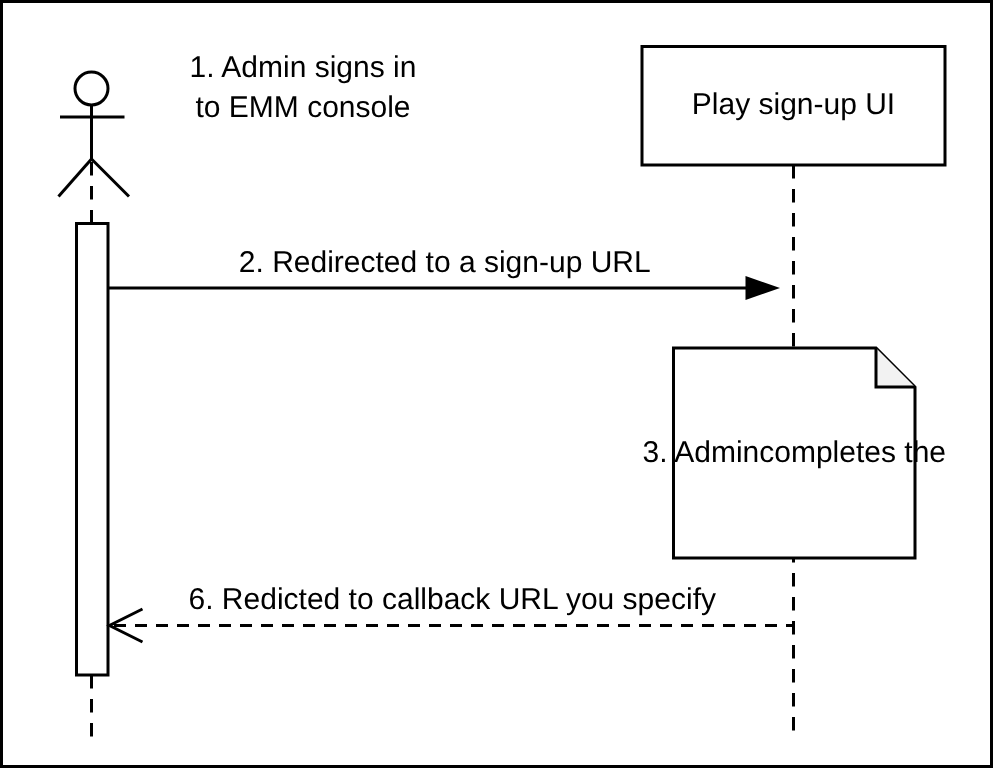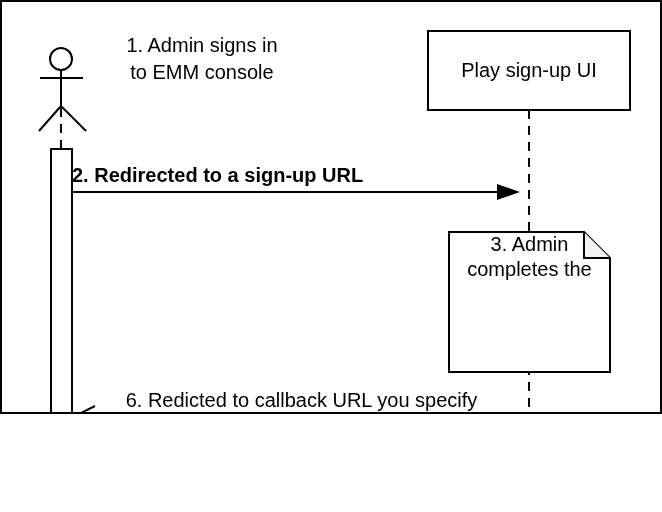--- a/index.html
+++ b/index.html
@@ -5,21 +5,21 @@
 <style>
   html, body {
     margin: 0;
     padding: 0;
     background: #ffffff;
     font-family: "Liberation Sans", sans-serif;
   }
   .canvas {
     position: relative;
     width: 662px;
-    height: 414px;
+    height: 512px;
     background: #ffffff;
     border: 2px solid #000000;
     box-sizing: border-box;
     overflow: hidden;
     padding-left: 12px;
   }
   .diagram-svg {
     position: absolute;
     left: -2px;
     top: -2px;
@@ -47,39 +47,39 @@
     height: 79px;
     display: flex;
     align-items: center;
     justify-content: center;
     text-align: left;
   }
   .msg2-label {
     left: 70px;
     top: 160px;
     width: 449px;
+    text-align: center;
     line-height: 26px;
-    font-weight: bold;
   }
   .msg4-label {
     left: 70px;
     top: 385px;
     width: 459px;
     text-align: center;
     line-height: 26px;
   }
   .note-label {
     left: 447px;
     top: 230px;
     width: 161px;
     height: 140px;
     display: flex;
-    flex-direction: column;
+    flex-direction: row;
     align-items: center;
-    justify-content: flex-start;
+    justify-content: center;
     text-align: center;
     line-height: 25px;
     border-radius: 21px;
   }
   .note-label span { display: block; }
 </style>
 </head>
 <body>
 
 <div class="canvas">

